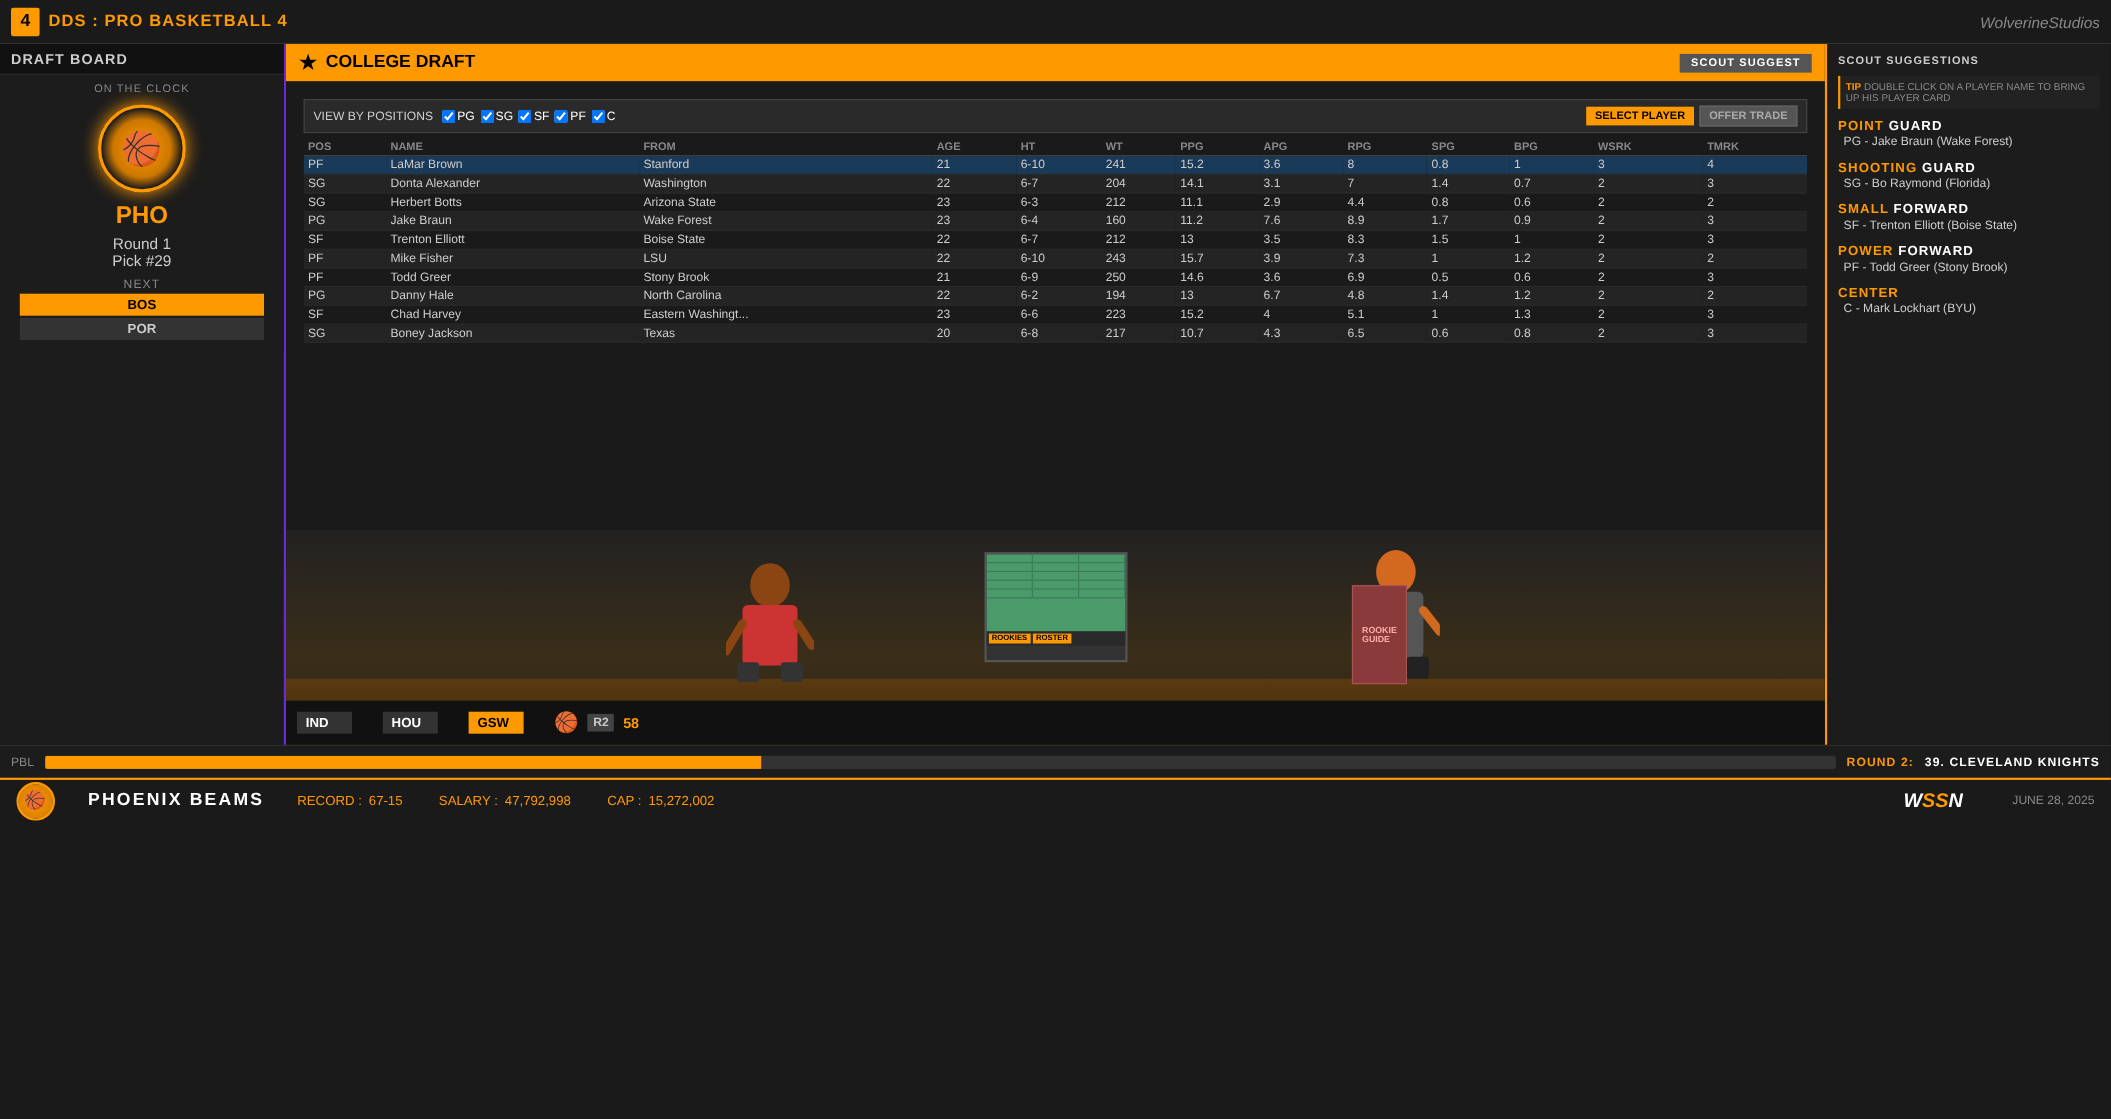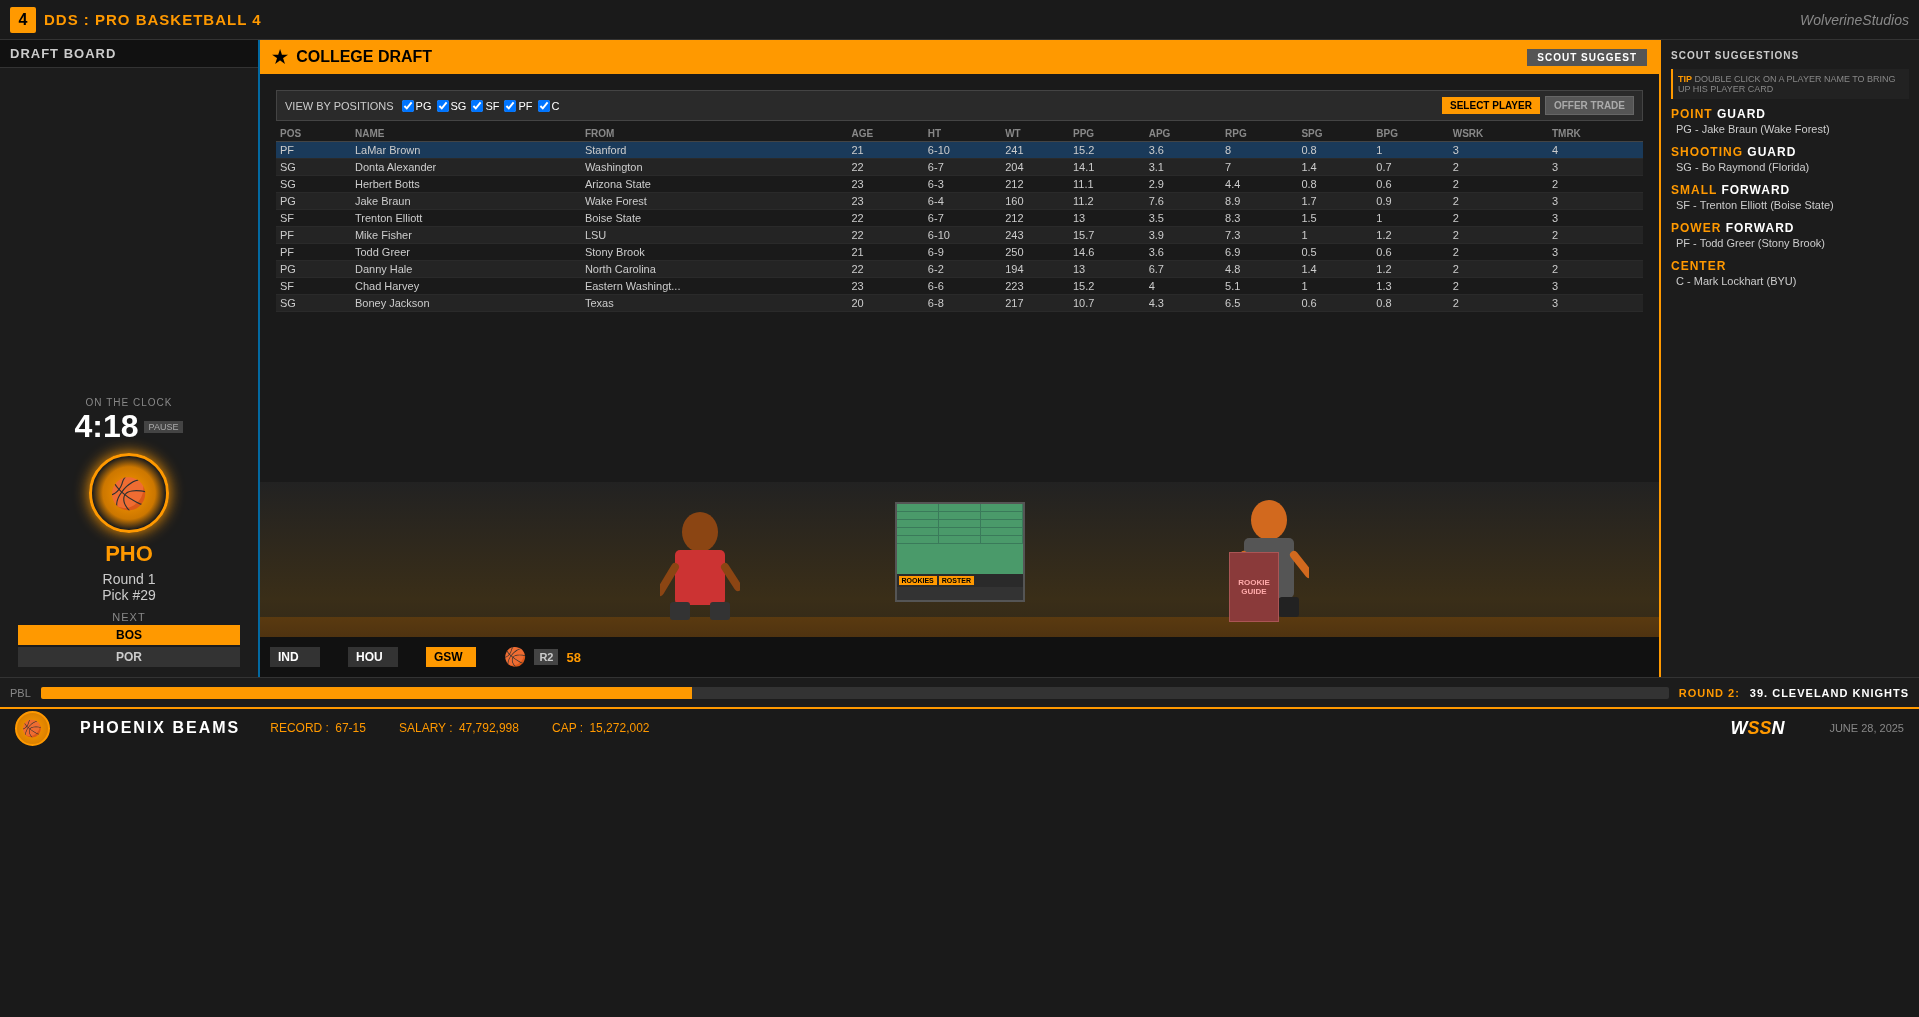--- a/index.html
+++ b/index.html
@@ -52,24 +52,23 @@
       display: flex;
       width: 1919px;
       height: 637px;
       background: #111;
     }
 
     
     #left-panel {
       width: 260px;
       background: #1c1c1c;
-      border-right: 2px solid #0369a1;
+      border-right: 2px solid #6d28d9;
       display: flex;
       flex-direction: column;
-      justify-content: space-between;
     }
     #draft-board-header {
       background: #111;
       padding: 6px 10px;
       font-size: 13px;
       font-weight: bold;
       color: #ccc;
       letter-spacing: 1px;
       border-bottom: 1px solid #333;
     }
@@ -553,53 +552,48 @@
       right: 0;
       height: 60px;
       background: linear-gradient(180deg, #5a3a10 0%, #3a2510 100%);
     }
 
     .magazine-stack {
       position: absolute;
       bottom: 55px;
       right: 380px;
       width: 50px;
-      height: 70px;
+      height: 90px;
       background: #8a3a3a;
       border: 1px solid #aa5555;
       display: flex;
       align-items: center;
       justify-content: center;
       font-size: 8px;
       color: #ffaaaa;
-      text-align: center;
       font-weight: bold;
     }
   </style>
 </head>
 <body>
 
 <div id="title-bar">
   <div class="logo">4</div>
   <span class="title">DDS : PRO BASKETBALL 4</span>
   <span class="studio-logo">WolverineStudios</span>
 </div>
 
 <div id="main-layout">
 
   <div id="left-panel">
     <div id="draft-board-header">DRAFT BOARD</div>
 
 
     <div id="clock-section">
       <div id="on-the-clock-label">ON THE CLOCK</div>
-      <div style="display:flex;align-items:center;justify-content:center;">
-        <span id="clock-time">4:18</span>
-        <button id="pause-btn">PAUSE</button>
-      </div>
       <div id="team-logo-area">🏀</div>
       <div id="team-name">PHO</div>
       <div id="round-pick">
         <span>Round 1</span><br>
         <span>Pick #29</span>
       </div>
       <div id="next-label">NEXT</div>
       <span class="next-team highlighted">BOS</span>
       <span class="next-team normal">POR</span>
     </div>

